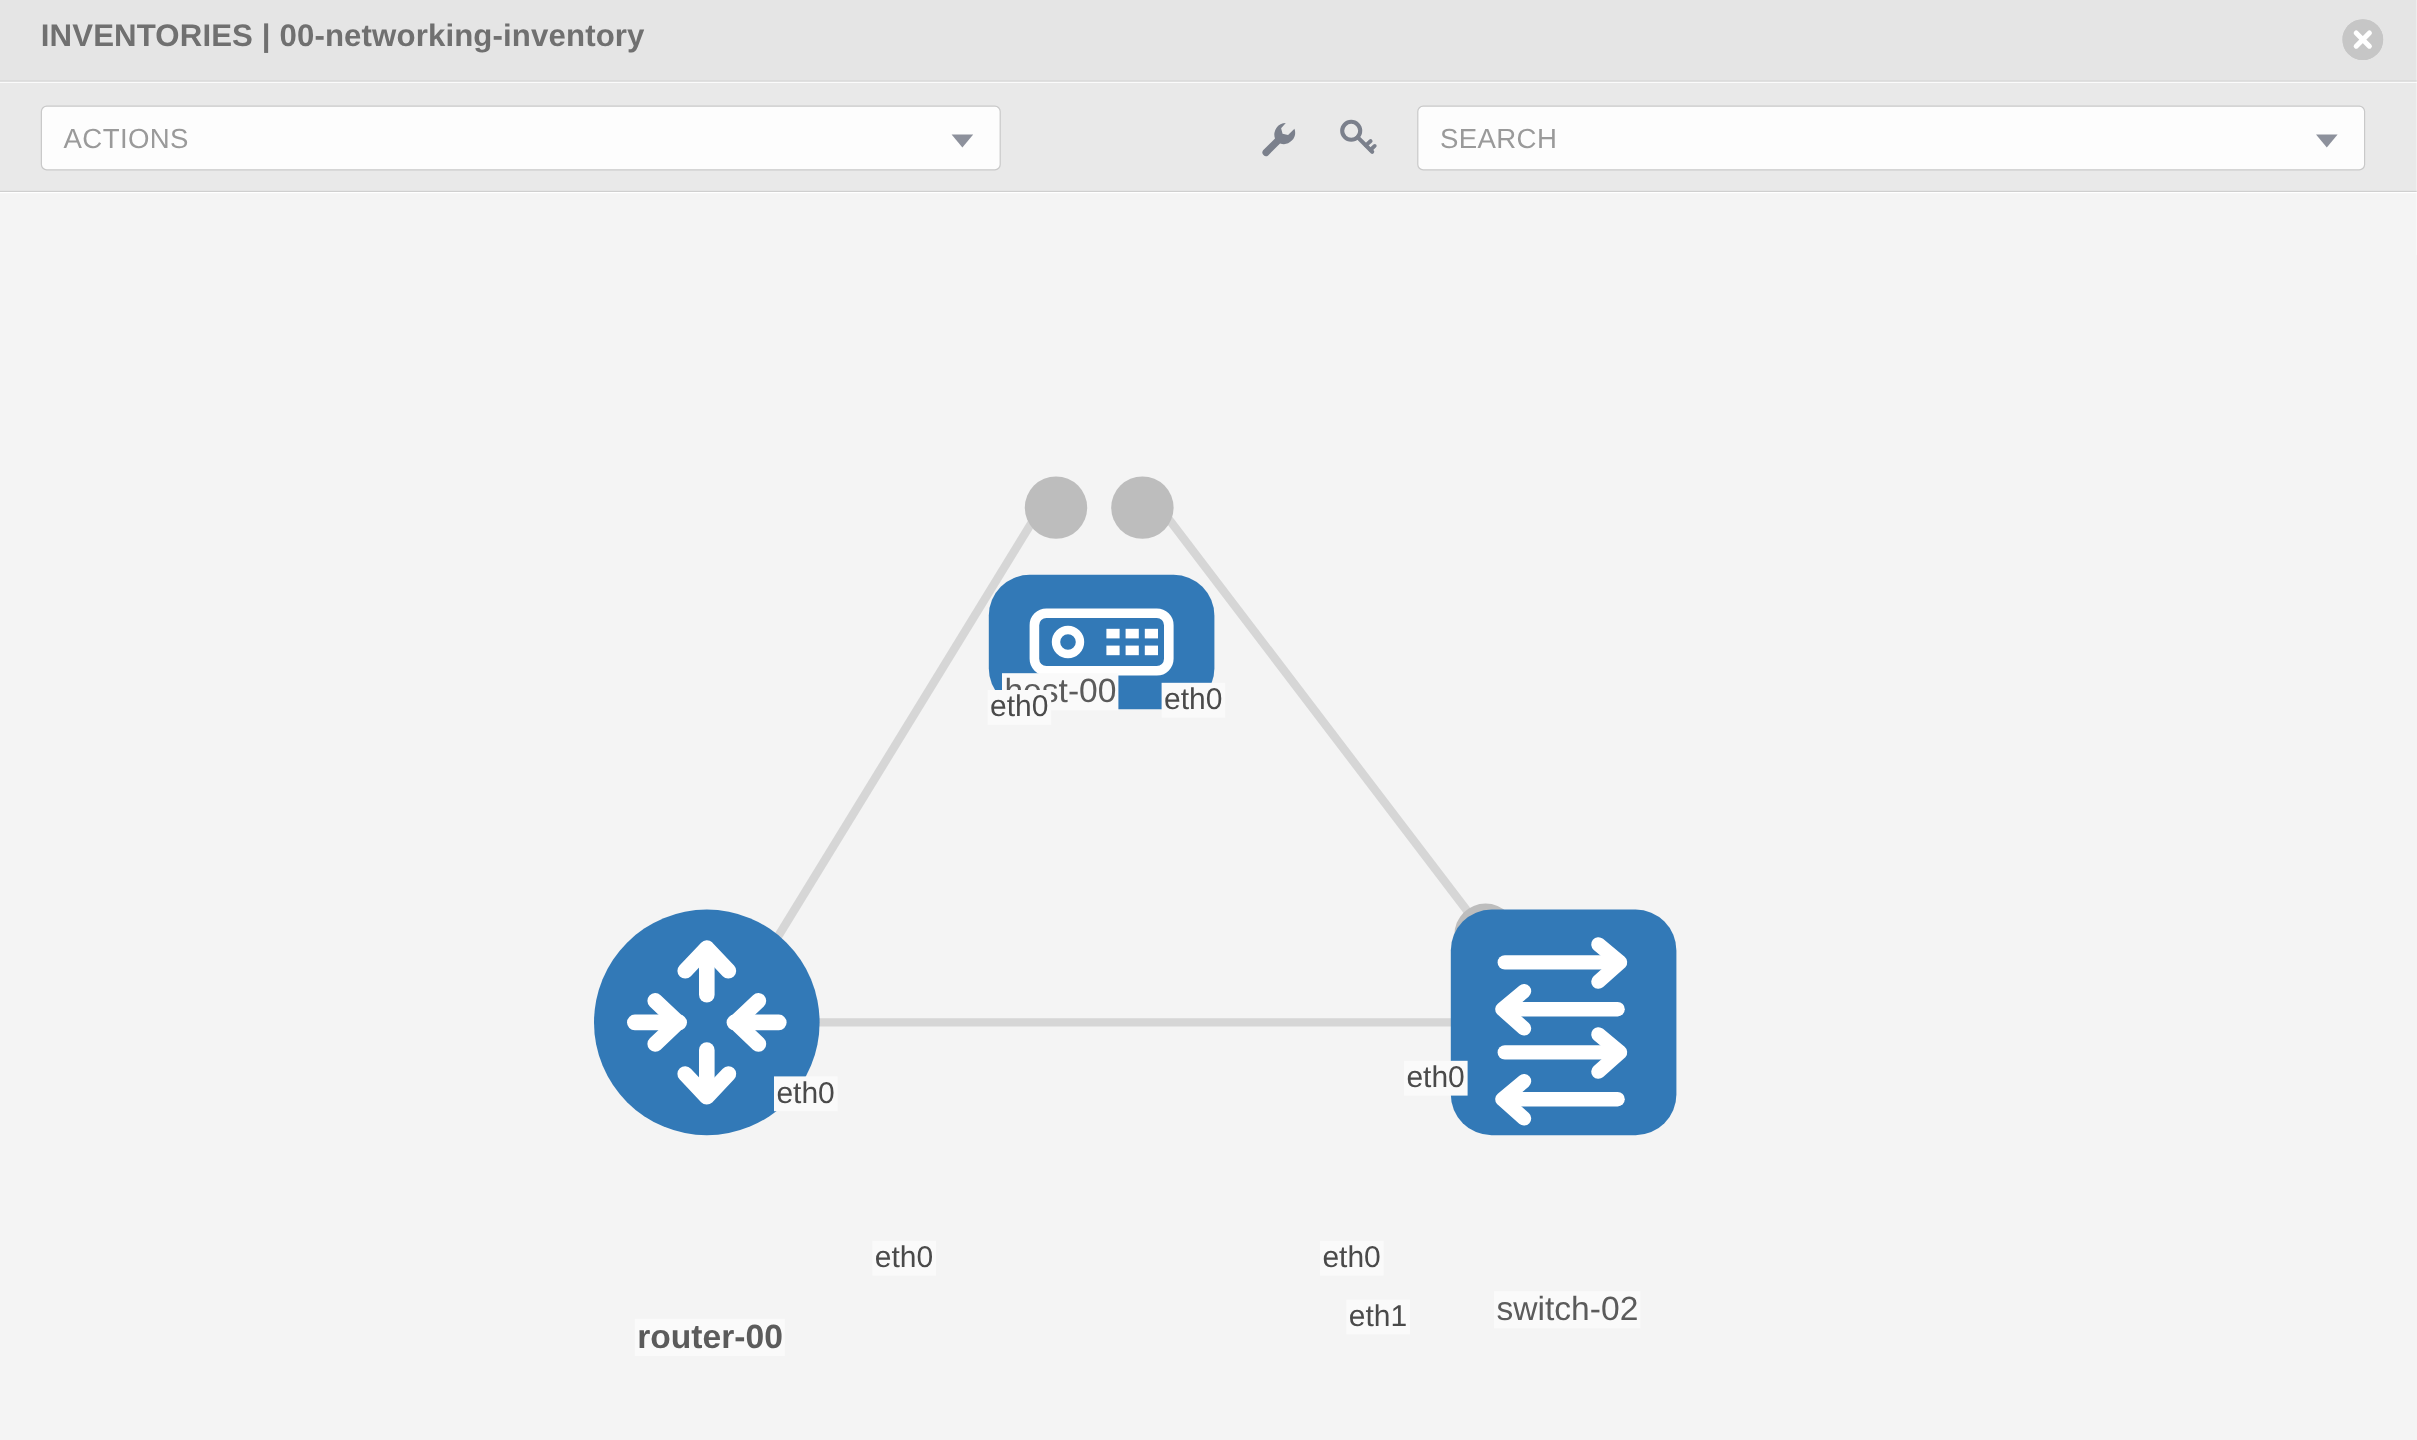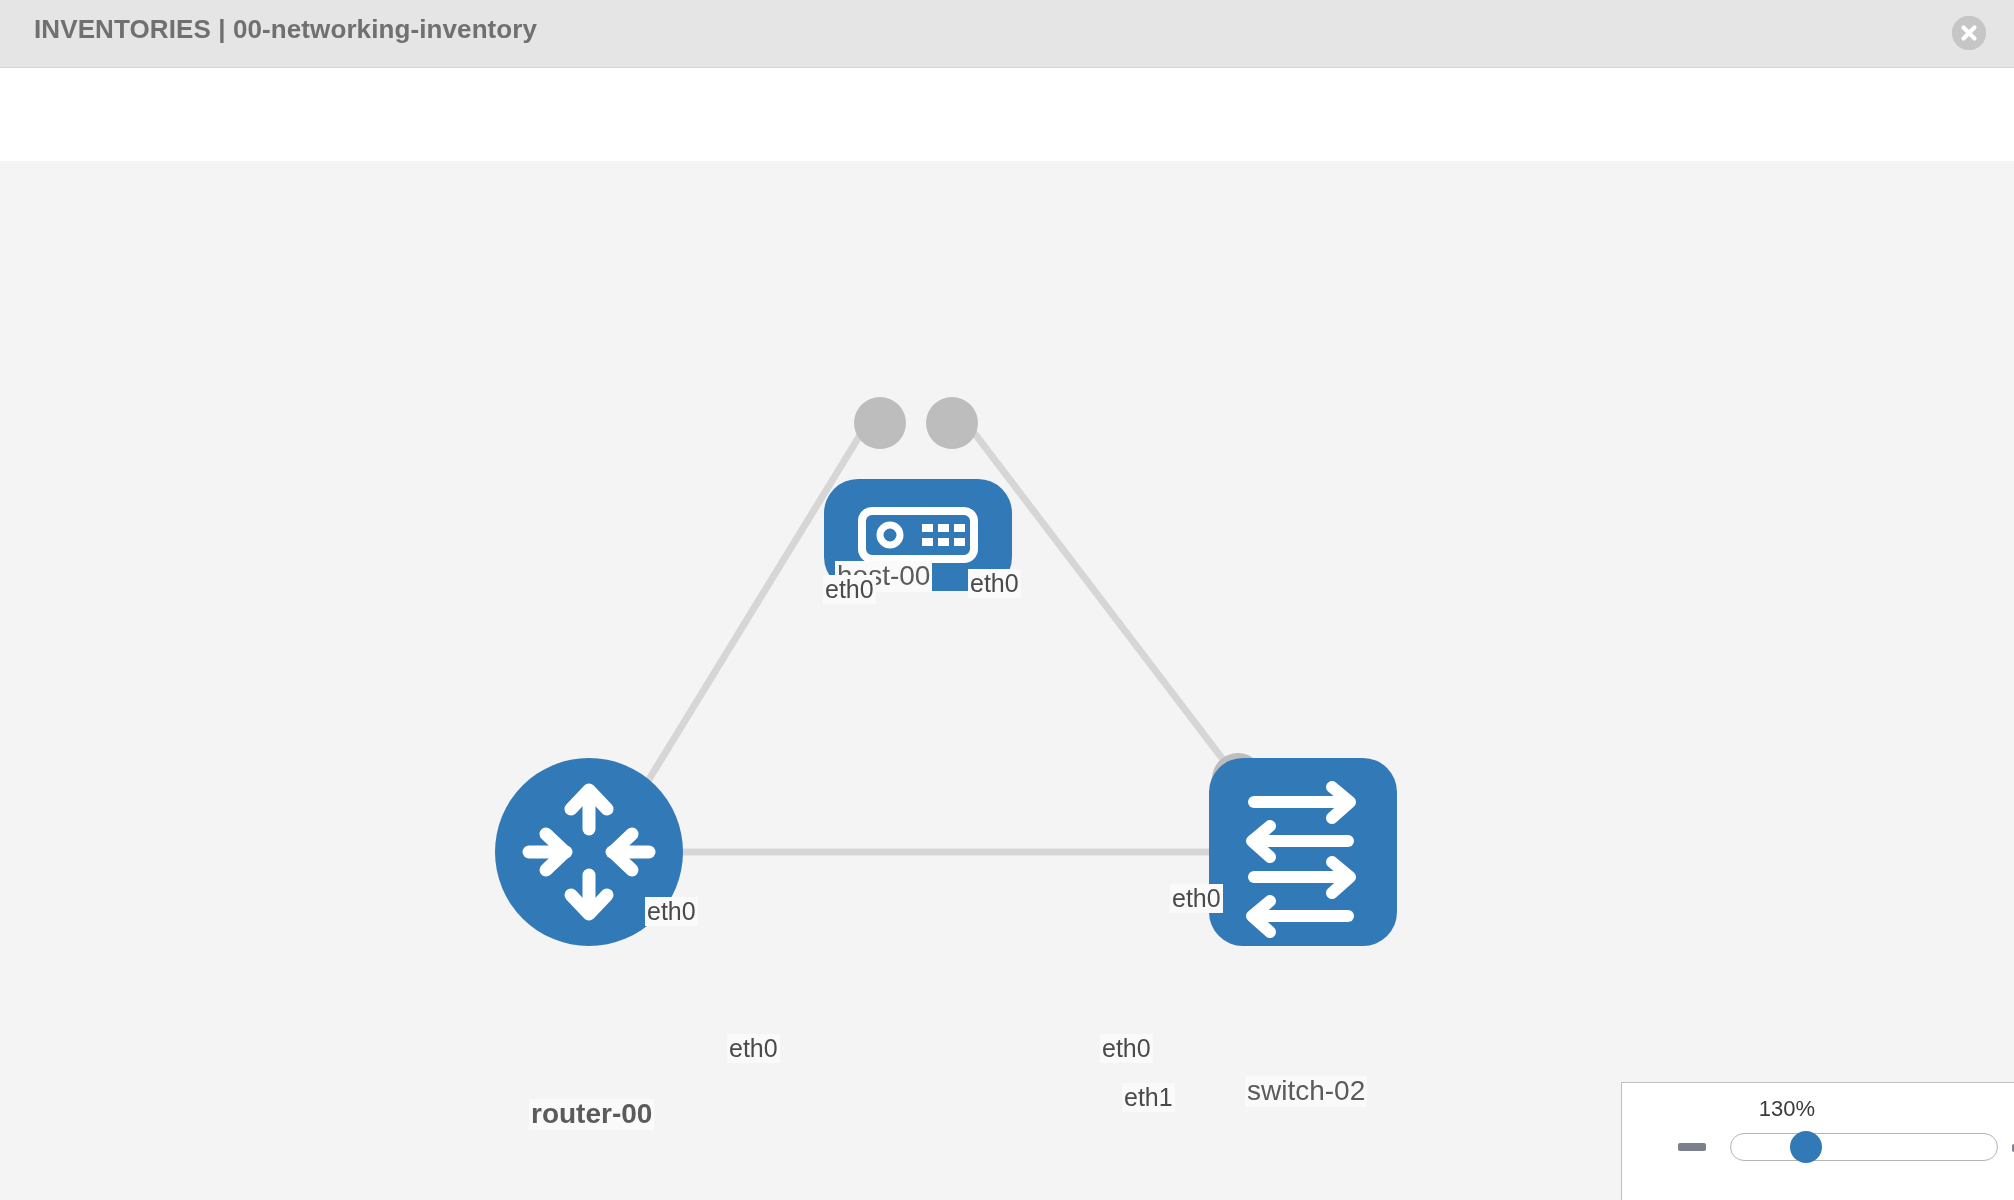--- a/index.html
+++ b/index.html
@@ -233,20 +233,47 @@
   <div class="header">
     <div class="header-title">INVENTORIES | 00-networking-inventory</div>
     <button class="close-btn" aria-label="close">
       <svg width="34" height="34" viewBox="0 0 34 34">
         <circle cx="17" cy="17" r="17" fill="#c6c6c6"></circle>
         <path d="M11.5 11.5 L22.5 22.5 M22.5 11.5 L11.5 22.5" stroke="#ffffff" stroke-width="4.2" stroke-linecap="round"></path>
       </svg>
     </button>
   </div>
 
+  <div class="toolbar">
+
+    <div class="actions-select">
+      <span class="actions-label">ACTIONS</span>
+      <span class="caret"></span>
+    </div>
+
+    <span class="tool-icon wrench">
+      <svg width="38" height="38" viewBox="0 0 38 38">
+        <path d="M27.5 6.5 a9.6 9.6 0 0 0 -9.0 12.9 L8.6 29.3 a3.0 3.0 0 0 0 4.2 4.2 l9.9 -9.9 a9.6 9.6 0 0 0 12.0 -12.3 l-5.3 5.3 l-4.6 -1.2 l-1.2 -4.6 z" fill="#7b808c"></path>
+      </svg>
+    </span>
+
+    <span class="tool-icon key">
+      <svg width="38" height="38" viewBox="0 0 38 38">
+        <circle cx="14" cy="13" r="7.5" fill="none" stroke="#7b808c" stroke-width="3.4"></circle>
+        <path d="M19.3 18.3 L31.5 30.5" stroke="#7b808c" stroke-width="3.4" stroke-linecap="round"></path>
+        <path d="M26.2 25.2 L30.2 21.5" stroke="#7b808c" stroke-width="3.2" stroke-linecap="round"></path>
+        <path d="M30.0 29.0 L33.6 25.6" stroke="#7b808c" stroke-width="3.2" stroke-linecap="round"></path>
+      </svg>
+    </span>
+
+    <div class="search-box">
+      <span class="search-label">SEARCH</span>
+      <span class="caret"></span>
+    </div>
+  </div>
 
   <div class="canvas">
 
     <svg class="topology-svg" viewBox="0 0 2014 1039">
 
       <g>
         <line x1="876" y1="248" x2="629" y2="651" stroke="#d6d6d6" stroke-width="7"></line>
         <line x1="956" y1="248" x2="1263" y2="651" stroke="#d6d6d6" stroke-width="7"></line>
         <line x1="629" y1="691" x2="1263" y2="691" stroke="#d6d6d6" stroke-width="7"></line>
       </g>
@@ -308,21 +335,14 @@
 
     <div class="edge-label" style="left:823px; top:414px;">eth0</div>
     <div class="edge-label" style="left:968px; top:408px;">eth0</div>
     <div class="edge-label" style="left:645px; top:736px;">eth0</div>
     <div class="edge-label" style="left:1170px; top:723px;">eth0</div>
     <div class="edge-label" style="left:727px; top:873px;">eth0</div>
     <div class="edge-label" style="left:1100px; top:873px;">eth0</div>
     <div class="edge-label" style="left:1122px; top:922px;">eth1</div>
   </div>
 
-  <div class="zoom-panel">
-    <div class="zoom-value">130%</div>
-    <div class="zoom-minus"></div>
-    <div class="zoom-track"></div>
-    <div class="zoom-thumb"></div>
-    <div class="zoom-plus"></div>
-  </div>
 
 </div>
 
 </body></html>

